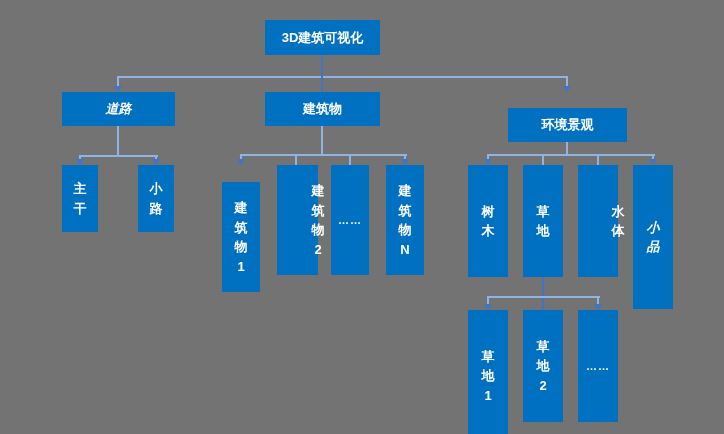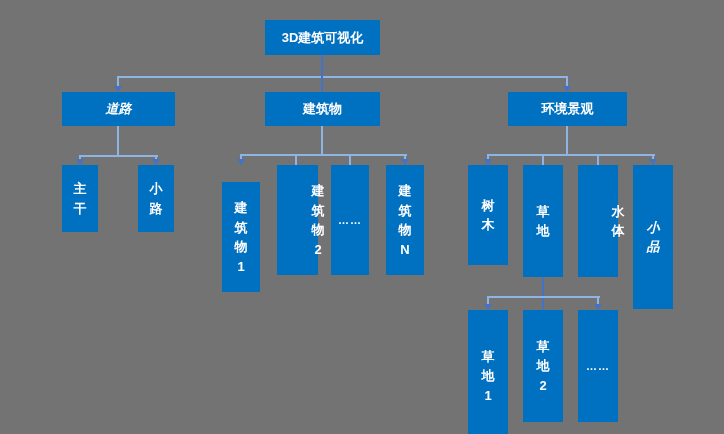--- a/index.html
+++ b/index.html
@@ -97,21 +97,21 @@
   </div>
 
   <div class="box" style="left:62px;top:92px;width:113px;height:34px;font-style:italic;">
     <span>道路</span>
   </div>
 
   <div class="box" style="left:265px;top:92px;width:115px;height:34px;">
     <span>建筑物</span>
   </div>
 
-  <div class="box" style="left:508px;top:92px;width:119px;height:34px;">
+  <div class="box" style="left:508px;top:108px;width:119px;height:34px;">
     <span>环境景观</span>
   </div>
 
   <div class="box" style="left:62px;top:165px;width:36px;height:67px;">
     <span class="vtext">主干</span>
   </div>
 
   <div class="box" style="left:138px;top:165px;width:36px;height:67px;">
     <span class="vtext">小路</span>
   </div>
@@ -125,21 +125,21 @@
   </div>
 
   <div class="box" style="left:331px;top:165px;width:38px;height:110px;">
     <span class="dots">……</span>
   </div>
 
   <div class="box" style="left:386px;top:165px;width:38px;height:110px;">
     <span class="vtext">建筑物N</span>
   </div>
 
-  <div class="box" style="left:468px;top:165px;width:40px;height:100px;">
+  <div class="box" style="left:468px;top:165px;width:40px;height:112px;">
     <span class="vtext">树木</span>
   </div>
 
   <div class="box" style="left:523px;top:165px;width:40px;height:112px;">
     <span class="vtext">草地</span>
   </div>
 
   <div class="box" style="left:578px;top:165px;width:40px;height:112px;padding-left:40px;">
     <span class="vtext">水体</span>
   </div>

